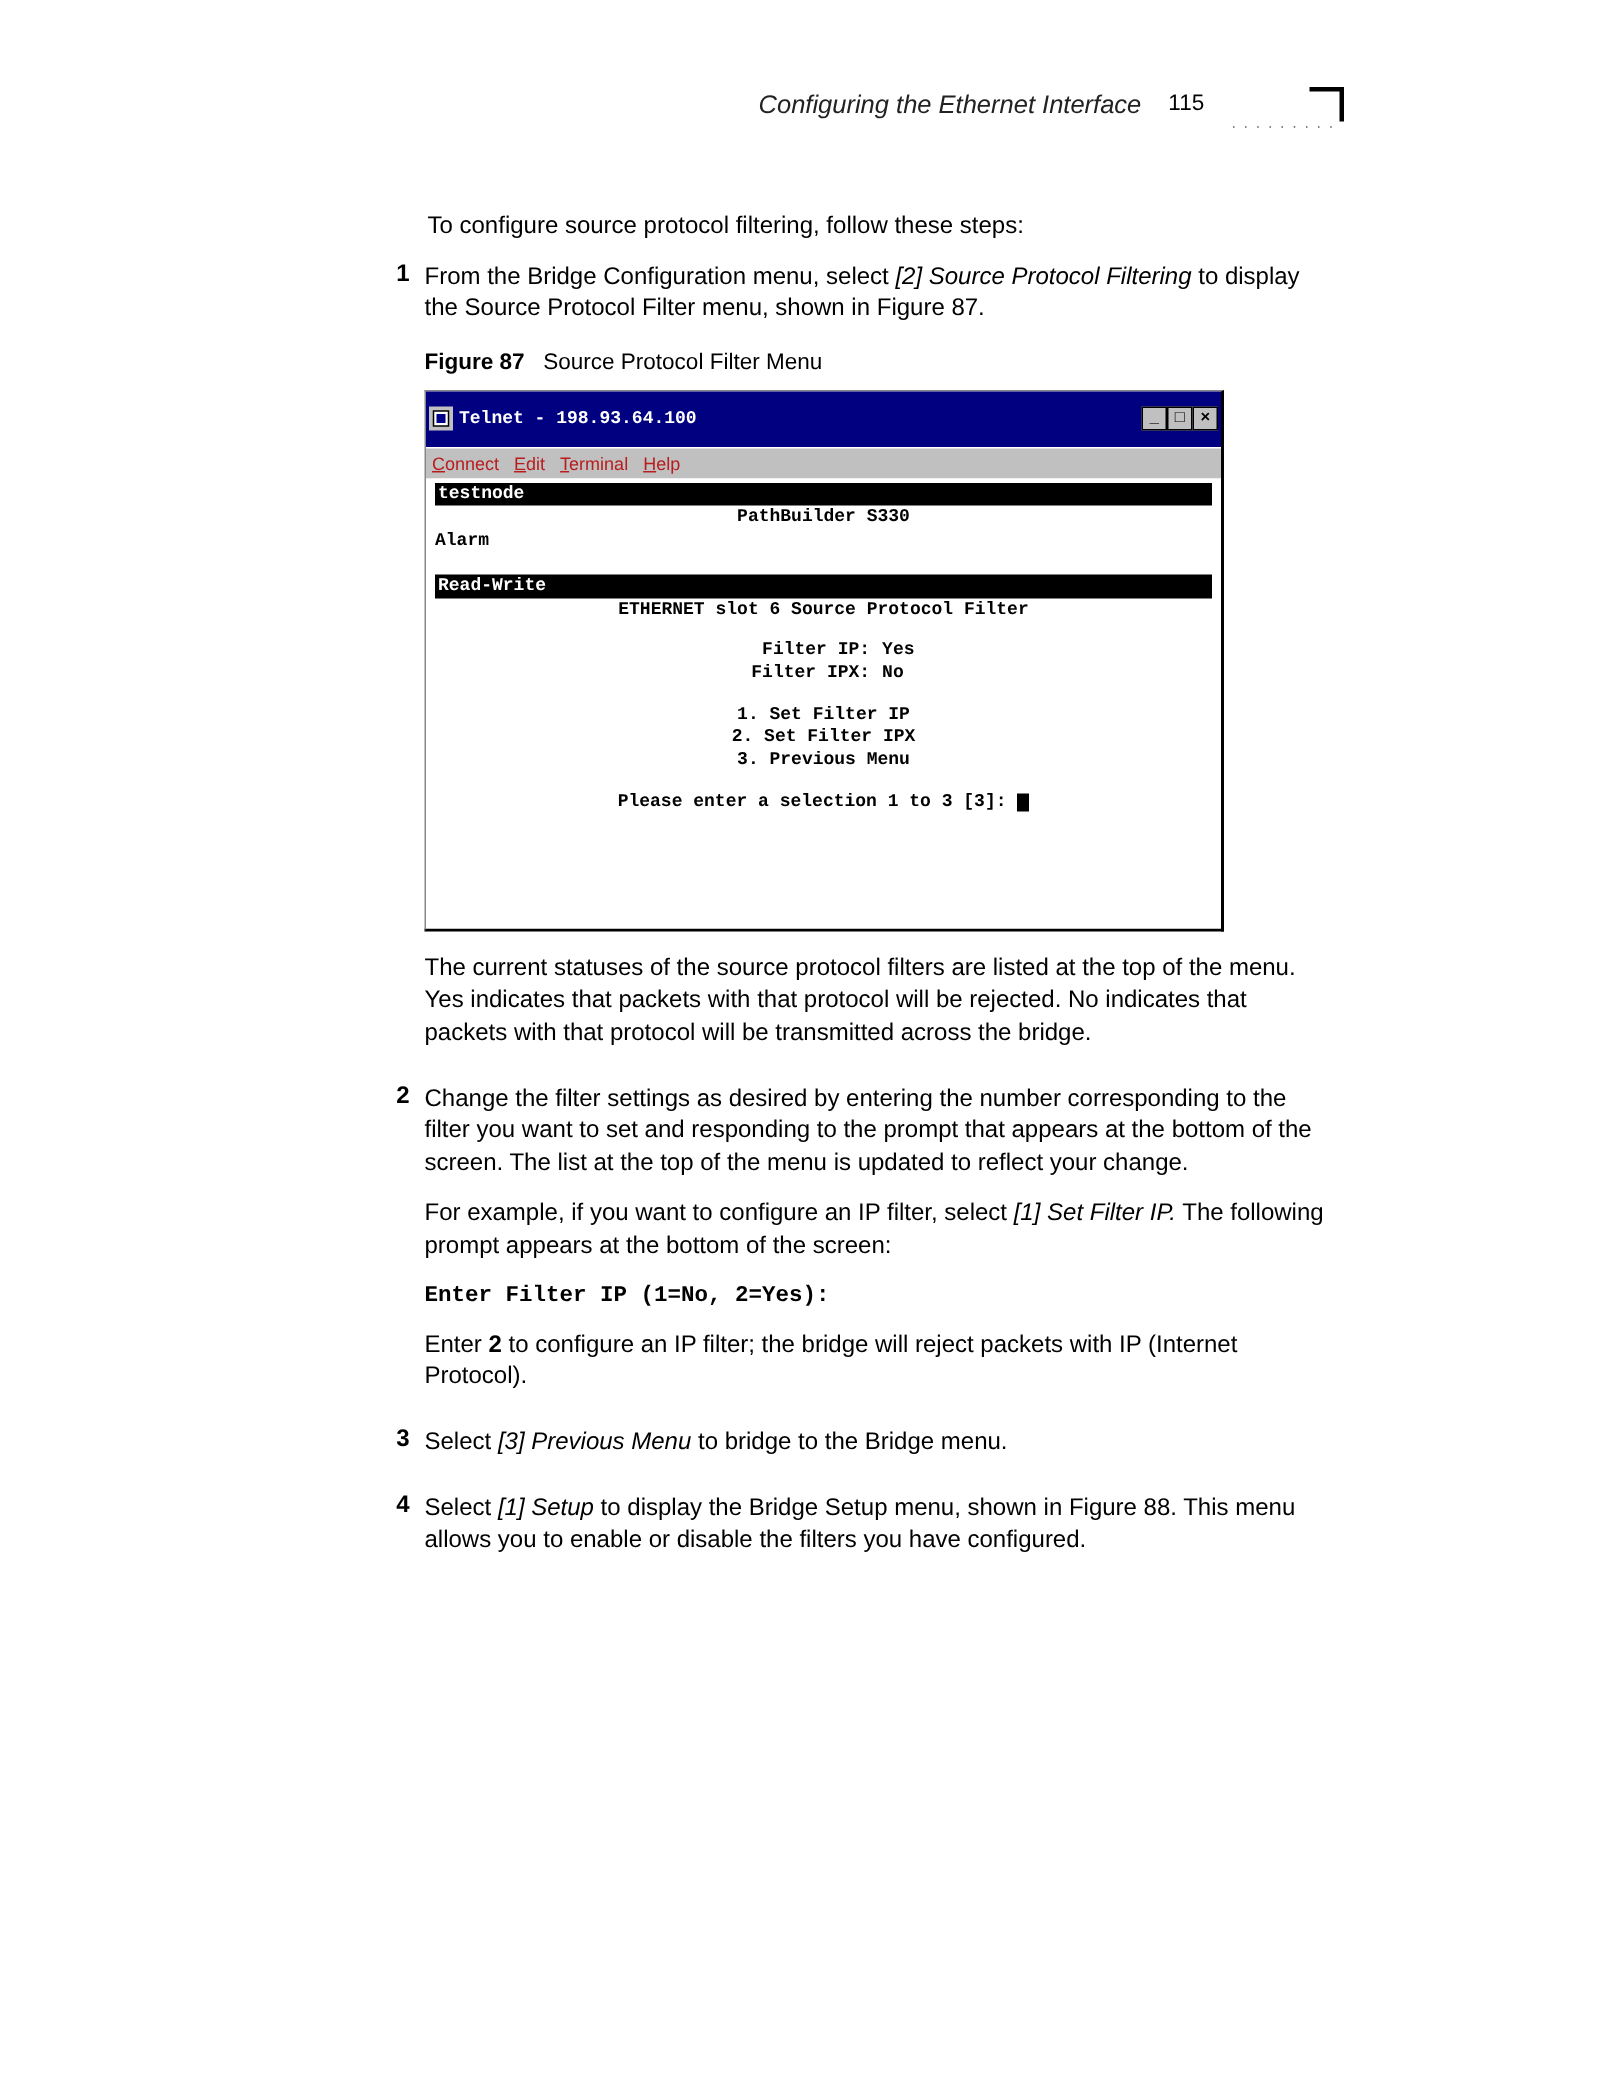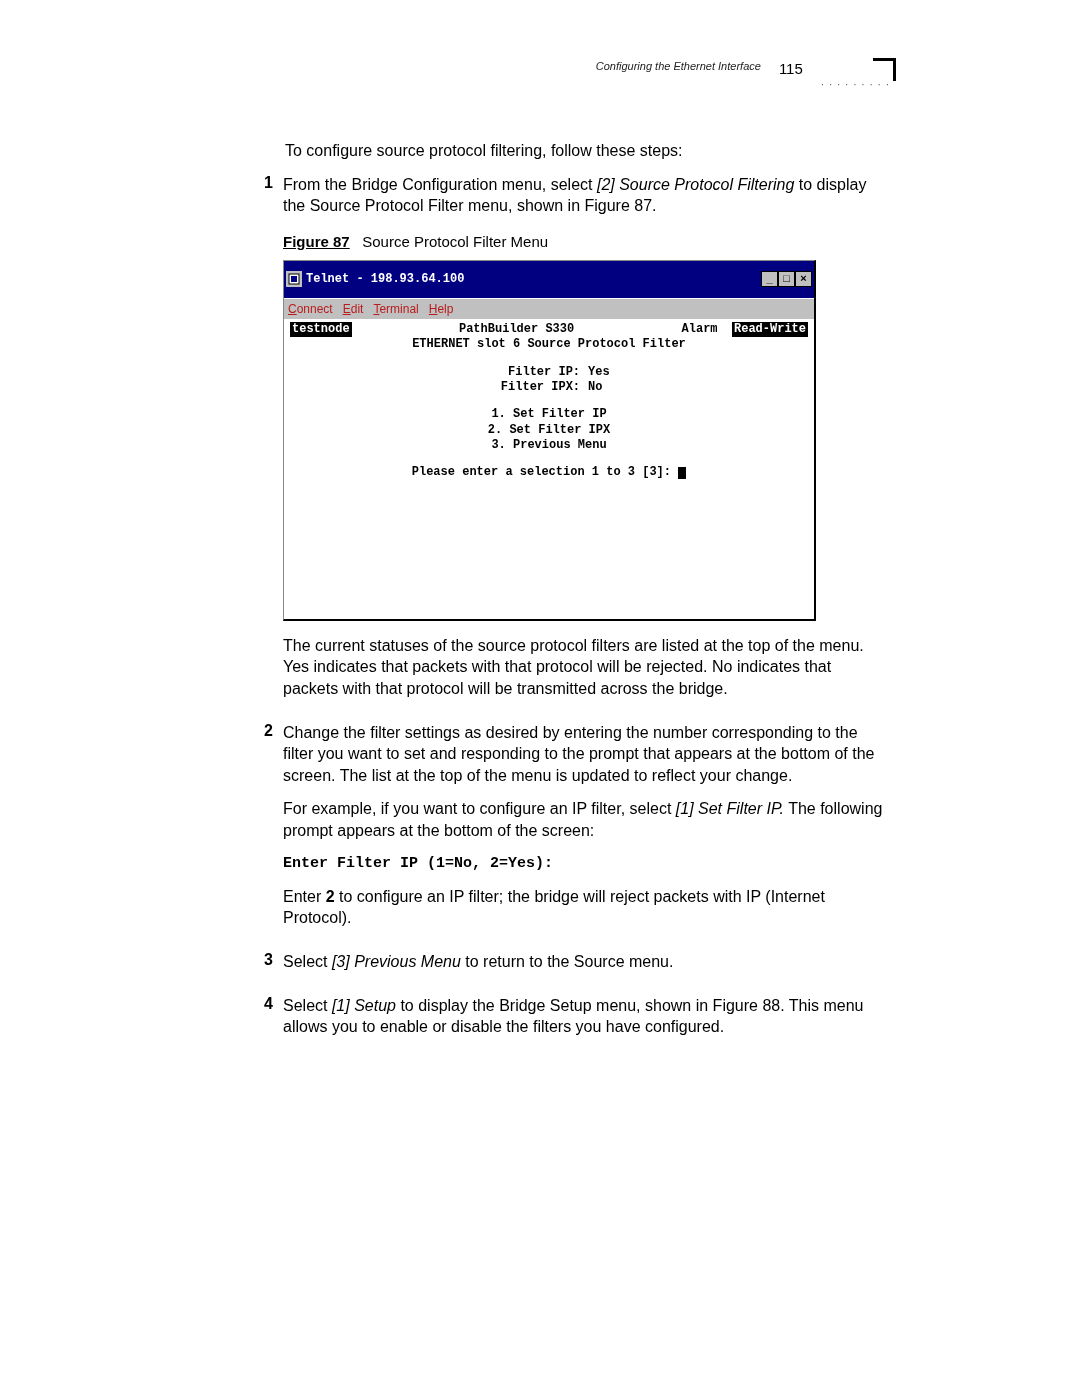--- a/index.html
+++ b/index.html
@@ -6,40 +6,40 @@
   .page{
     width:1080px;
     min-height:1397px;
     box-sizing:border-box;
     padding:60px 190px 60px 285px;
     font-family:"Helvetica Neue",Arial,sans-serif;
     color:#000;
     position:relative;
   }
   .header-row{display:flex;justify-content:flex-end;align-items:flex-start;gap:18px;margin-bottom:50px;}
-  .header-title{font-style:italic;font-size:11px;color:#222;}
+  .header-title{font-style:italic;font-size:17px;color:#222;}
   .page-number{font-weight:400;font-size:15px;}
   .header-deco{
     display:flex;flex-direction:column;align-items:flex-end;margin-top:-2px;
   }
   .header-deco .corner{
     width:20px;height:20px;border-top:3px solid #000;border-right:3px solid #000;
     margin-right:-6px;
   }
   .header-deco .dots{font-size:10px;letter-spacing:1px;margin-top:-2px;color:#555;}
   p{margin:0 0 12px 0;font-size:16px;line-height:1.35;}
   .step{display:flex;gap:10px;margin-bottom:10px;}
   .step-num{
     font-weight:700;font-size:16px;min-width:18px;text-align:right;
     margin-left:-30px;
   }
   .step-body{flex:1;}
   .step-body p{margin-top:0;}
   .fig-caption{font-size:15px;margin:16px 0 10px 0;}
-  .fig-caption b{font-weight:700;text-decoration:underline;}
+  .fig-caption b{font-weight:700;}
   .italic{font-style:italic;}
   .code{font-family:"Courier New",monospace;font-size:15px;font-weight:700;}
   .screenshot{
     width:530px;
     border-top:1px solid #888;border-left:1px solid #888;
     border-right:2px solid #000;border-bottom:2px solid #000;
     margin-bottom:14px;
     font-family:"Courier New",monospace;
     font-size:12px;
   }
@@ -62,21 +62,21 @@
     border-top:1px solid #fff;
     padding:0 4px;gap:10px;font-size:12px;
     font-family:Arial,sans-serif;
   }
   .menubar span{color:#b91c1c;}
   .menubar u{text-decoration:underline;}
   .termbody{
     background:#fff;color:#000;padding:3px 6px 2px 6px;min-height:295px;
     font-size:12px;line-height:1.28;font-weight:700;
   }
-  .term-statusline{display:flex;}
+  .term-statusline{display:flex;flex-direction:column;}
   .inv{background:#000;color:#fff;padding:0 2px;}
   .flex1{flex:1;}
   .tc{text-align:center;}
   .cursor-block{display:inline-block;width:8px;height:12px;background:#000;vertical-align:text-bottom;}
   .kv-row{display:flex;}
   .kv-label{width:56%;text-align:right;padding-right:8px;}
 </style>
 </head>
 <body>
 
@@ -168,21 +168,21 @@
       <p>
         <span>Enter </span><b>2</b><span> to configure an IP filter; the bridge will reject packets with IP (Internet Protocol).</span>
       </p>
     </div>
   </div>
 
   <div class="step">
     <div class="step-num">3</div>
     <div class="step-body">
       <p>
-        <span>Select </span><span class="italic">[3] Previous Menu</span><span> to return to the Source menu.</span>
+        <span>Select </span><span class="italic">[3] Previous Menu</span><span> to bridge to the Bridge menu.</span>
       </p>
     </div>
   </div>
 
   <div class="step">
     <div class="step-num">4</div>
     <div class="step-body">
       <p>
         <span>Select </span><span class="italic">[1] Setup</span><span> to display the Bridge Setup menu, shown in Figure 88. This menu allows you to enable or disable the filters you have configured.</span>
       </p>

